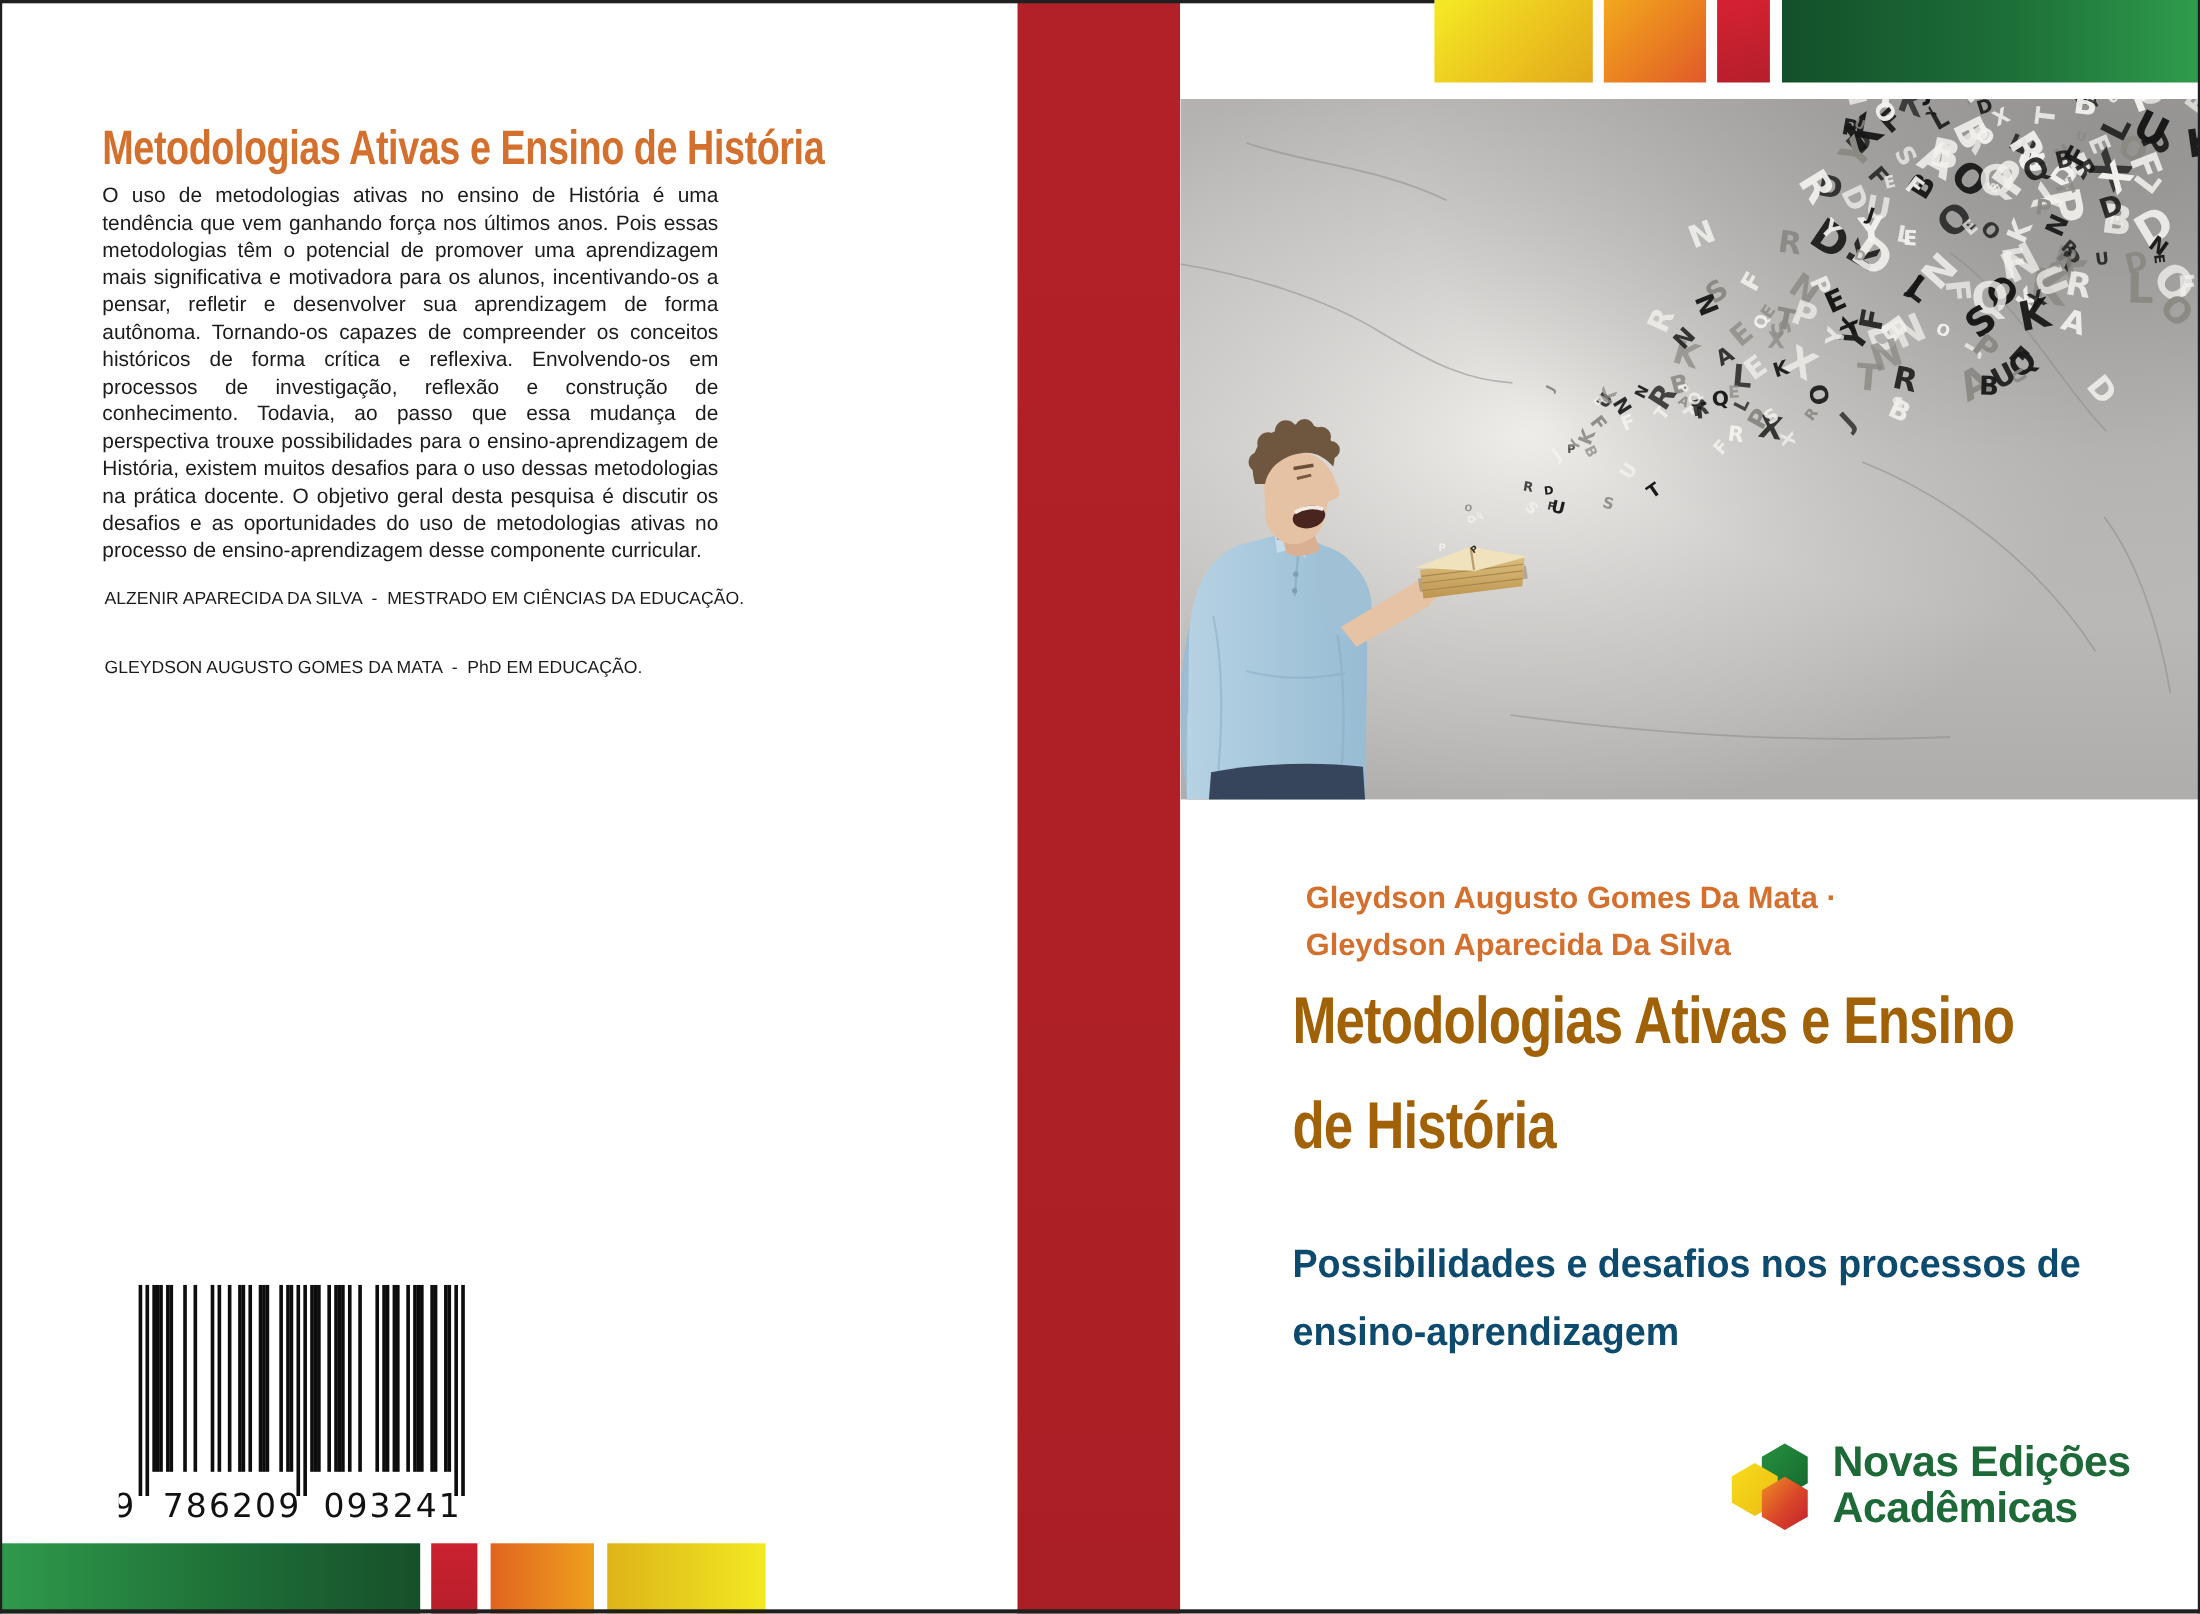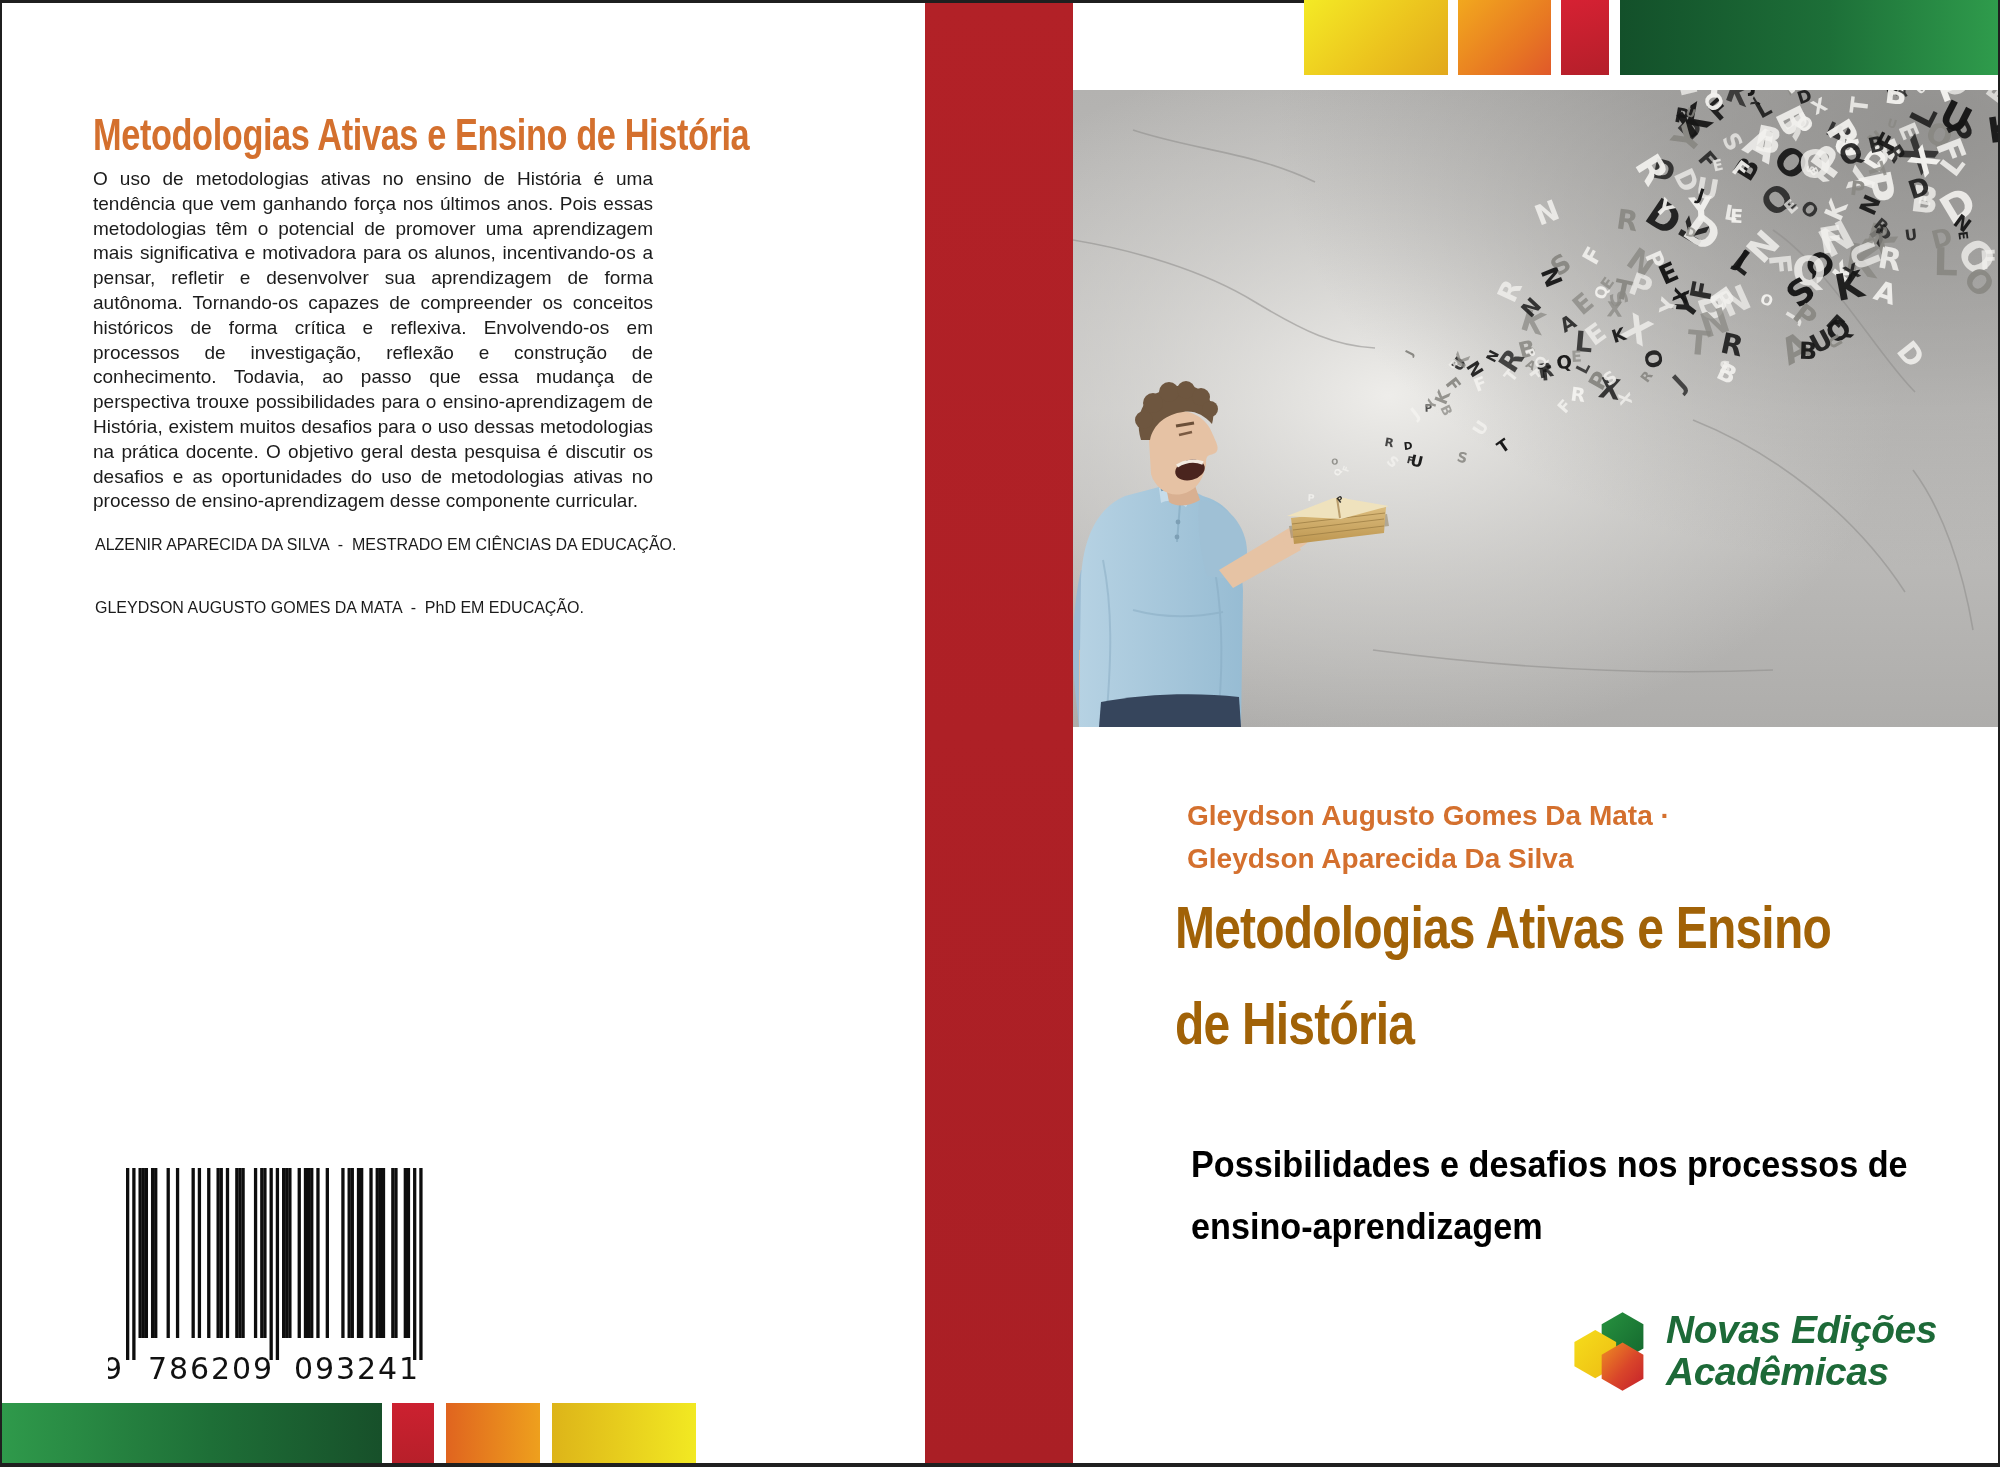--- a/index.html
+++ b/index.html
@@ -60,31 +60,31 @@
   .front-authors {
     position:absolute; left:102px; top:782px; margin:12px;
     font-size:28px; line-height:43px; font-weight:bold; color:#d4702e;
   }
   .front-authors span { display:block; }
   .front-title { position:absolute; left:102px; top:880px; margin:0; color:#a16207; }
   .front-title span {
     display:block; font-size:60px; line-height:96px; font-weight:bold;
     white-space:nowrap; transform:scaleX(0.80); transform-origin:left top; letter-spacing:-1px;
   }
-  .front-subtitle { position:absolute; left:102px; top:1118px; margin:16px; color:#000000; }
+  .front-subtitle { position:absolute; left:102px; top:1118px; margin:0; color:#0c4a6e; }
   .front-subtitle span {
     display:block; font-size:36px; line-height:62px; font-weight:bold;
     white-space:nowrap; transform:scaleX(0.95); transform-origin:left top;
   }
 
   .publisher { position:absolute; left:497px; top:1308px; display:flex; align-items:center; }
   .publisher-mark { width:82px; height:86px; flex:0 0 auto; }
   .publisher-name {
     margin-left:14px; font-size:39px; line-height:42px; font-weight:bold;
-    color:#1d6a38; letter-spacing:-0.5px;font-style:italic;
+    color:#1d6a38; letter-spacing:-0.5px;
   }
   .publisher-name span { display:block; }
 </style>
 </head>
 <body>
 
 <div class="canvas">
 
   <section class="back-cover">
     <h1 class="back-title">Metodologias Ativas e Ensino de História</h1>

